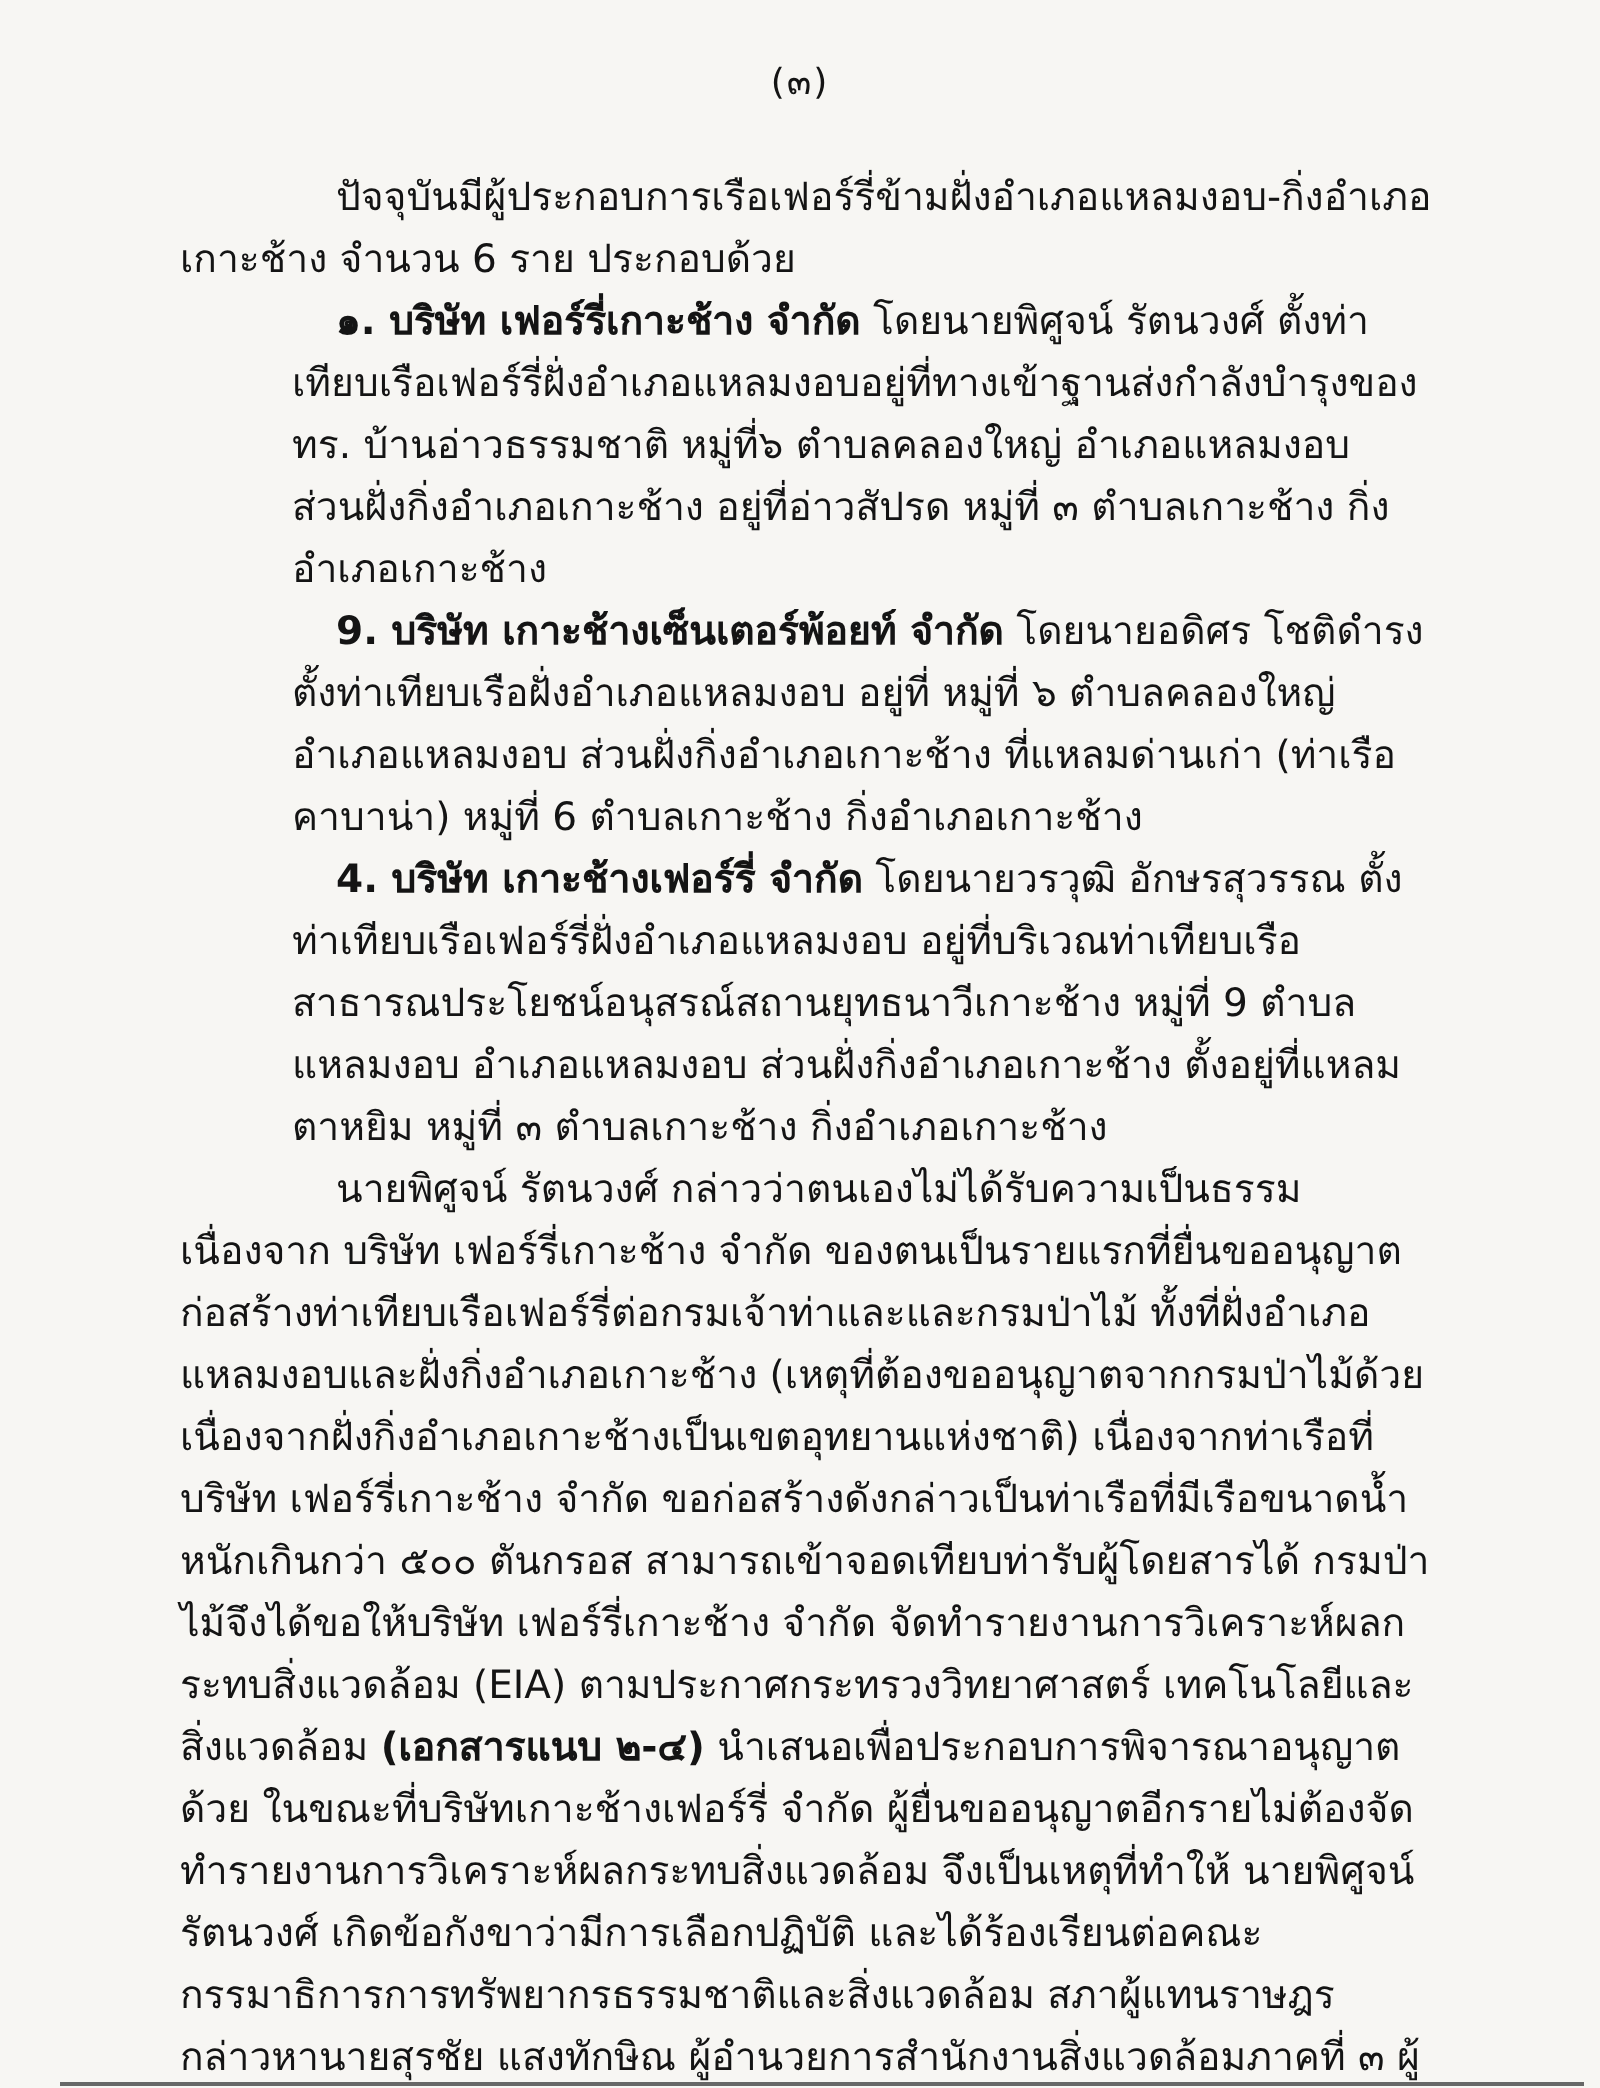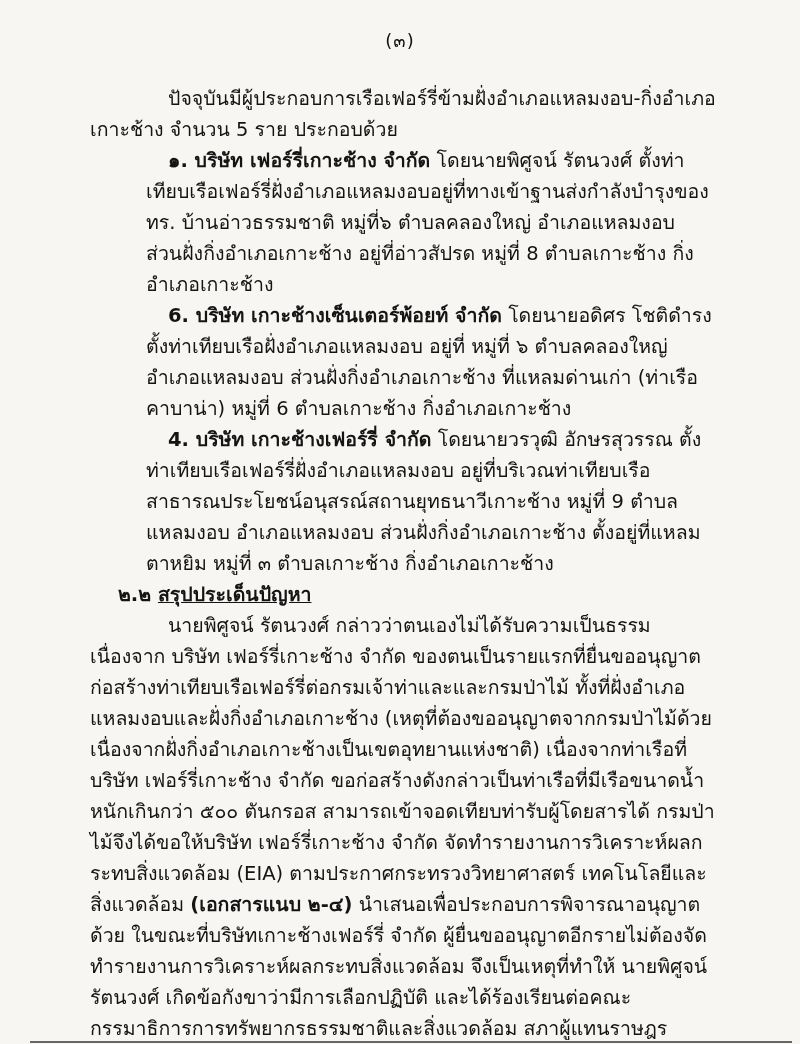--- a/index.html
+++ b/index.html
@@ -47,29 +47,28 @@
 </style>
 </head>
 <body>
 
 <div class="page">
 
   <div class="page-number">(๓)</div>
 
   <div class="content">
 
-    <p class="indent-first">ปัจจุบันมีผู้ประกอบการเรือเฟอร์รี่ข้ามฝั่งอำเภอแหลมงอบ-กิ่งอำเภอเกาะช้าง จำนวน 5 ราย ประกอบด้วย</p>
+    <p class="indent-first">ปัจจุบันมีผู้ประกอบการเรือเฟอร์รี่ข้ามฝั่งอำเภอแหลมงอบ-กิ่งอำเภอเกาะช้าง จำนวน 6 ราย ประกอบด้วย</p>
 
-    <p class="operator-item"><b>๑. บริษัท เฟอร์รี่เกาะช้าง จำกัด</b><span> โดยนายพิศูจน์  รัตนวงศ์ ตั้งท่าเทียบเรือเฟอร์รี่ฝั่งอำเภอแหลมงอบอยู่ที่ทางเข้าฐานส่งกำลังบำรุงของ ทร. บ้านอ่าวธรรมชาติ หมู่ที่๖ ตำบลคลองใหญ่ อำเภอแหลมงอบ ส่วนฝั่งกิ่งอำเภอเกาะช้าง อยู่ที่อ่าวสัปรด หมู่ที่ 8 ตำบลเกาะช้าง  กิ่งอำเภอเกาะช้าง</span></p>
+    <p class="operator-item"><b>๑. บริษัท เฟอร์รี่เกาะช้าง จำกัด</b><span> โดยนายพิศูจน์  รัตนวงศ์ ตั้งท่าเทียบเรือเฟอร์รี่ฝั่งอำเภอแหลมงอบอยู่ที่ทางเข้าฐานส่งกำลังบำรุงของ ทร. บ้านอ่าวธรรมชาติ หมู่ที่๖ ตำบลคลองใหญ่ อำเภอแหลมงอบ ส่วนฝั่งกิ่งอำเภอเกาะช้าง อยู่ที่อ่าวสัปรด หมู่ที่ ๓ ตำบลเกาะช้าง  กิ่งอำเภอเกาะช้าง</span></p>
 
-    <p class="operator-item"><b>6. บริษัท เกาะช้างเซ็นเตอร์พ้อยท์ จำกัด</b><span> โดยนายอดิศร  โชติดำรง ตั้งท่าเทียบเรือฝั่งอำเภอแหลมงอบ อยู่ที่ หมู่ที่ ๖ ตำบลคลองใหญ่ อำเภอแหลมงอบ ส่วนฝั่งกิ่งอำเภอเกาะช้าง ที่แหลมด่านเก่า (ท่าเรือคาบาน่า) หมู่ที่ 6 ตำบลเกาะช้าง กิ่งอำเภอเกาะช้าง</span></p>
+    <p class="operator-item"><b>9. บริษัท เกาะช้างเซ็นเตอร์พ้อยท์ จำกัด</b><span> โดยนายอดิศร  โชติดำรง ตั้งท่าเทียบเรือฝั่งอำเภอแหลมงอบ อยู่ที่ หมู่ที่ ๖ ตำบลคลองใหญ่ อำเภอแหลมงอบ ส่วนฝั่งกิ่งอำเภอเกาะช้าง ที่แหลมด่านเก่า (ท่าเรือคาบาน่า) หมู่ที่ 6 ตำบลเกาะช้าง กิ่งอำเภอเกาะช้าง</span></p>
 
     <p class="operator-item"><b>4. บริษัท เกาะช้างเฟอร์รี่ จำกัด</b><span> โดยนายวรวุฒิ  อักษรสุวรรณ ตั้งท่าเทียบเรือเฟอร์รี่ฝั่งอำเภอแหลมงอบ อยู่ที่บริเวณท่าเทียบเรือสาธารณประโยชน์อนุสรณ์สถานยุทธนาวีเกาะช้าง หมู่ที่ 9 ตำบลแหลมงอบ อำเภอแหลมงอบ ส่วนฝั่งกิ่งอำเภอเกาะช้าง ตั้งอยู่ที่แหลมตาหยิม หมู่ที่ ๓ ตำบลเกาะช้าง กิ่งอำเภอเกาะช้าง</span></p>
 
-    <p class="section-heading"><span>๒.๒ </span><span class="title">สรุปประเด็นปัญหา</span></p>
 
 
     <p class="indent-first"><span>นายพิศูจน์  รัตนวงศ์ กล่าวว่าตนเองไม่ได้รับความเป็นธรรม เนื่องจาก บริษัท เฟอร์รี่เกาะช้าง จำกัด ของตนเป็นรายแรกที่ยื่นขออนุญาตก่อสร้างท่าเทียบเรือเฟอร์รี่ต่อกรมเจ้าท่าและและกรมป่าไม้ ทั้งที่ฝั่งอำเภอแหลมงอบและฝั่งกิ่งอำเภอเกาะช้าง (เหตุที่ต้องขออนุญาตจากกรมป่าไม้ด้วยเนื่องจากฝั่งกิ่งอำเภอเกาะช้างเป็นเขตอุทยานแห่งชาติ) เนื่องจากท่าเรือที่บริษัท เฟอร์รี่เกาะช้าง จำกัด ขอก่อสร้างดังกล่าวเป็นท่าเรือที่มีเรือขนาดน้ำหนักเกินกว่า ๕๐๐ ตันกรอส  สามารถเข้าจอดเทียบท่ารับผู้โดยสารได้  กรมป่าไม้จึงได้ขอให้บริษัท เฟอร์รี่เกาะช้าง จำกัด  จัดทำรายงานการวิเคราะห์ผลกระทบสิ่งแวดล้อม (EIA) ตามประกาศกระทรวงวิทยาศาสตร์ เทคโนโลยีและสิ่งแวดล้อม </span><b>(เอกสารแนบ ๒-๔)</b><span> นำเสนอเพื่อประกอบการพิจารณาอนุญาตด้วย  ในขณะที่บริษัทเกาะช้างเฟอร์รี่ จำกัด  ผู้ยื่นขออนุญาตอีกรายไม่ต้องจัดทำรายงานการวิเคราะห์ผลกระทบสิ่งแวดล้อม  จึงเป็นเหตุที่ทำให้ นายพิศูจน์ รัตนวงศ์ เกิดข้อกังขาว่ามีการเลือกปฏิบัติ และได้ร้องเรียนต่อคณะกรรมาธิการการทรัพยากรธรรมชาติและสิ่งแวดล้อม สภาผู้แทนราษฎร  กล่าวหานายสุรชัย แสงทักษิณ ผู้อำนวยการสำนักงานสิ่งแวดล้อมภาคที่ ๓  ผู้ออกหนังสือรับรองว่า  บริษัทเกาะช้างเฟอร์รี่ จำกัด  ไม่ต้องจัดทำรายงานวิเคราะห์ผลกระทบสิ่งแวดล้อม</span></p>
 
   </div>
 
   <div class="scan-line"></div>
 
 </div>
 

